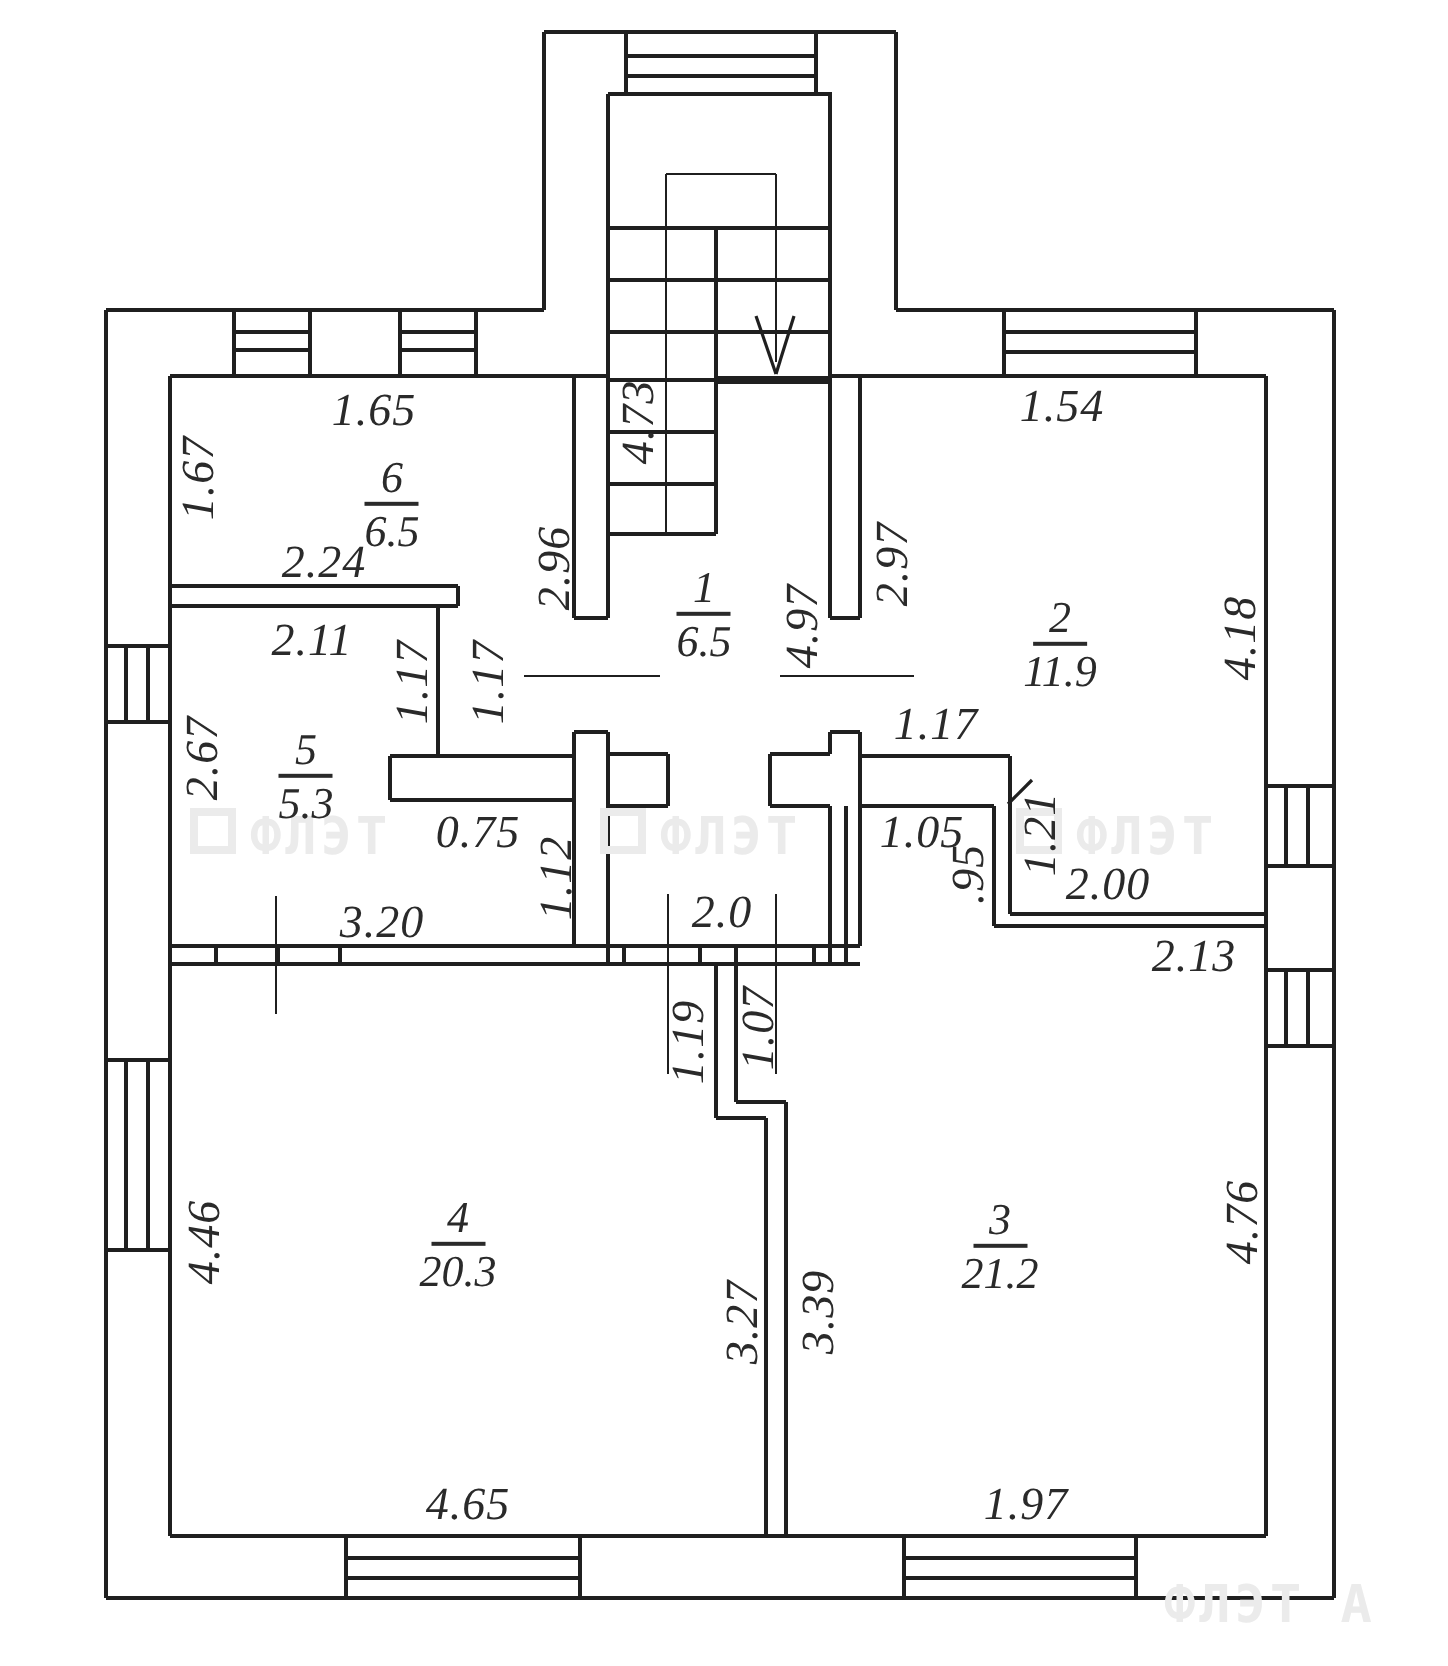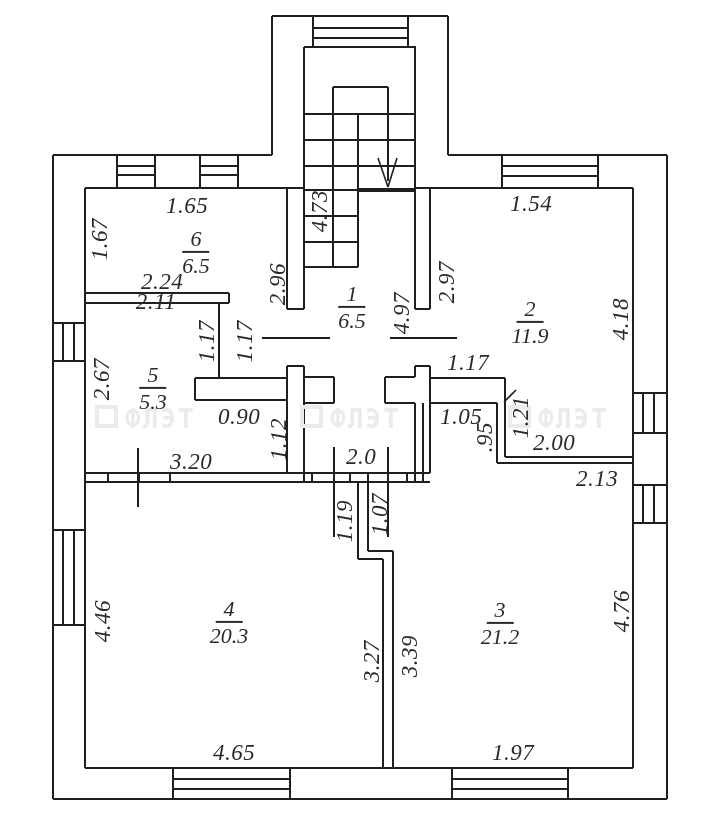--- a/index.html
+++ b/index.html
@@ -155,20 +155,21 @@
     <line class="thin" x1="138" y1="448" x2="138" y2="507"></line>
     <line class="thin" x1="334" y1="447" x2="334" y2="537"></line>
     <line class="thin" x1="388" y1="447" x2="388" y2="537"></line>
     <line class="diag" x1="504" y1="402" x2="516" y2="390"></line>
   </g>
 </svg>
 
 <div class="wm" style="left:95px;top:404px"><span class="sq"></span><span>ФЛЭТ</span></div>
 <div class="wm" style="left:300px;top:404px"><span class="sq"></span><span>ФЛЭТ</span></div>
 <div class="wm" style="left:508px;top:404px"><span class="sq"></span><span>ФЛЭТ</span></div>
+<div class="wm" style="left:582px;top:788px"><span>ФЛЭТ А</span></div>
 
 <div class="room" style="left:352px;top:307px">
   <div class="num">1</div>
   <div class="area">6.5</div>
 </div>
 <div class="room" style="left:530px;top:322px">
   <div class="num">2</div>
   <div class="area">11.9</div>
 </div>
 <div class="room" style="left:500px;top:623px">
@@ -186,30 +187,30 @@
 <div class="room" style="left:196px;top:252px">
   <div class="num">6</div>
   <div class="area">6.5</div>
 </div>
 
 <div class="dim" style="left:187px;top:205px">1.65</div>
 <div class="dim v" style="left:99px;top:239px">1.67</div>
 <div class="dim" style="left:162px;top:281px">2.24</div>
 <div class="dim v" style="left:277px;top:284px">2.96</div>
 <div class="dim v" style="left:319px;top:211px">4.73</div>
-<div class="dim" style="left:156px;top:301px">2.11</div>
+<div class="dim" style="left:156px;top:320px">2.11</div>
 <div class="dim v" style="left:206px;top:341px">1.17</div>
 <div class="dim v" style="left:244px;top:341px">1.17</div>
 <div class="dim v" style="left:401px;top:313px">4.97</div>
 <div class="dim v" style="left:446px;top:282px">2.97</div>
 <div class="dim" style="left:531px;top:203px">1.54</div>
 <div class="dim v" style="left:620px;top:319px">4.18</div>
 <div class="dim" style="left:468px;top:362px">1.17</div>
 <div class="dim v" style="left:101px;top:379px">2.67</div>
-<div class="dim" style="left:239px;top:416px">0.90</div>
+<div class="dim" style="left:239px;top:416px">0.75</div>
 <div class="dim v" style="left:278px;top:439px">1.12</div>
 <div class="dim" style="left:461px;top:416px">1.05</div>
 <div class="dim v" style="left:484px;top:437px">.95</div>
 <div class="dim v" style="left:520px;top:417px">1.21</div>
 <div class="dim" style="left:554px;top:442px">2.00</div>
 <div class="dim" style="left:597px;top:478px">2.13</div>
 <div class="dim" style="left:191px;top:461px">3.20</div>
 <div class="dim" style="left:361px;top:456px">2.0</div>
 <div class="dim v" style="left:344px;top:521px">1.19</div>
 <div class="dim v" style="left:379px;top:514px">1.07</div>

